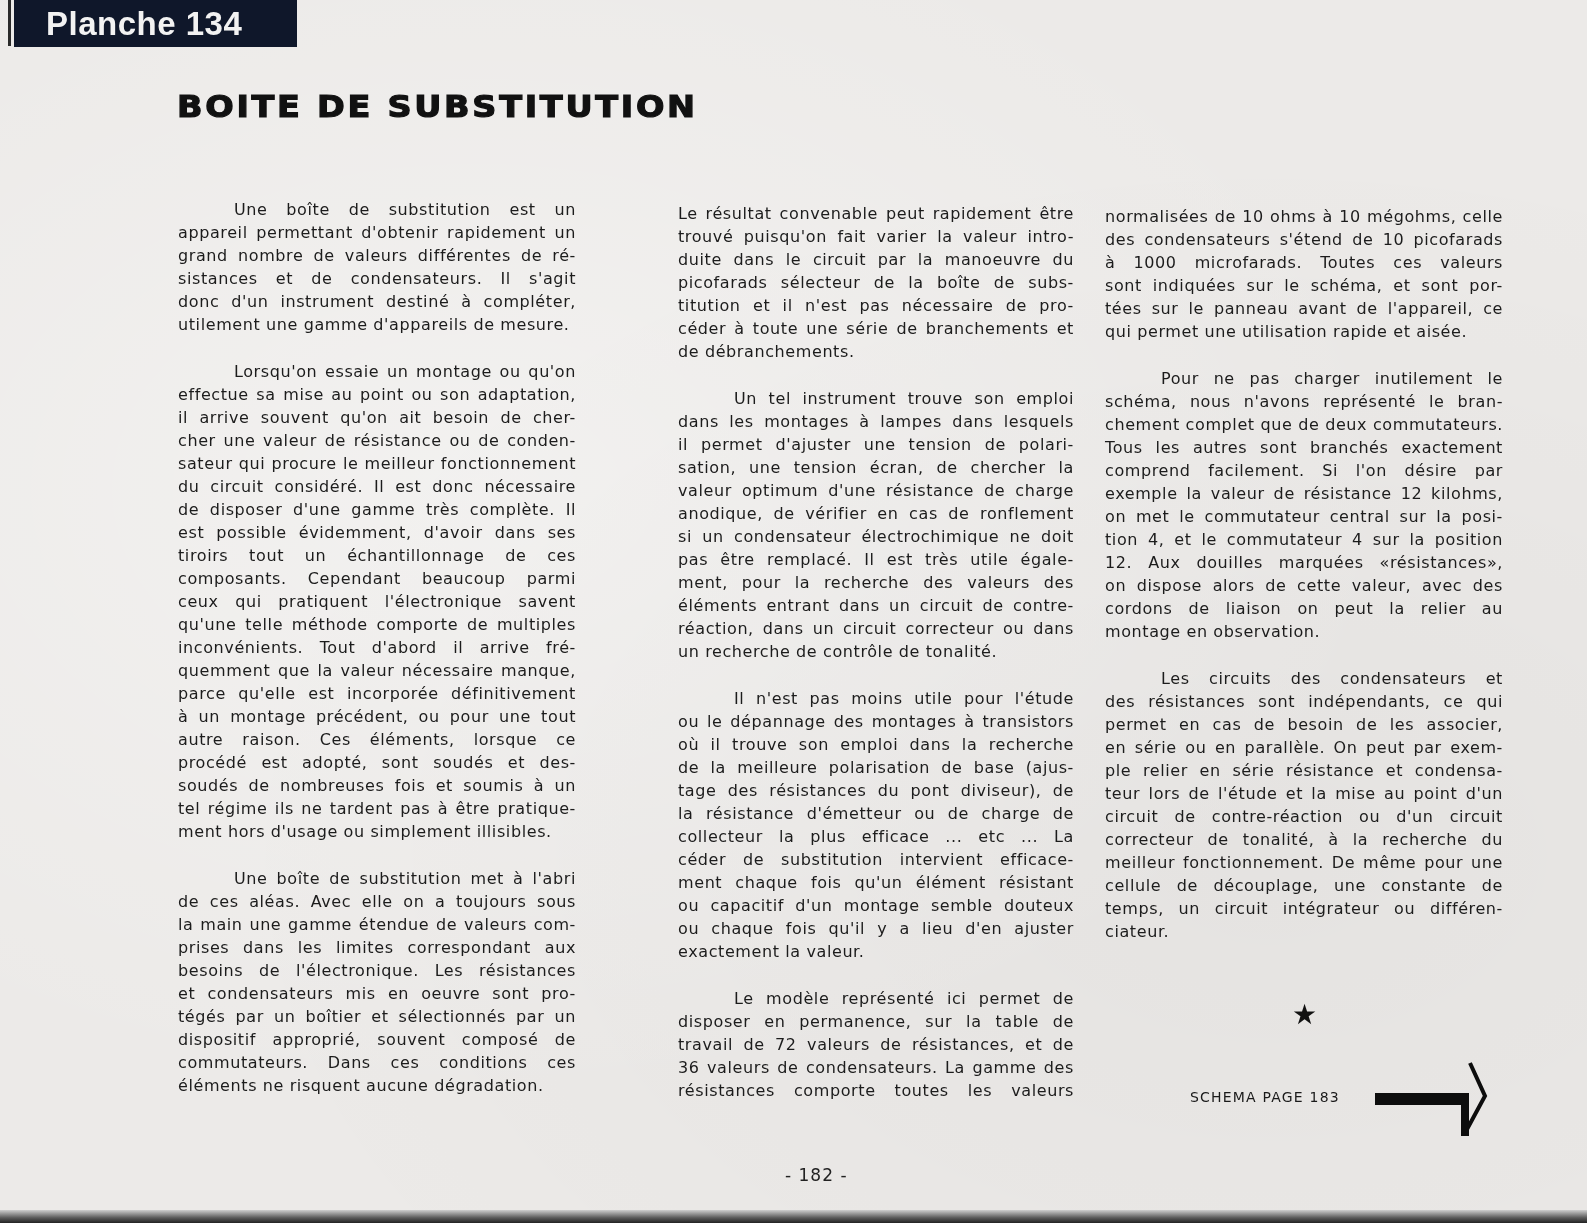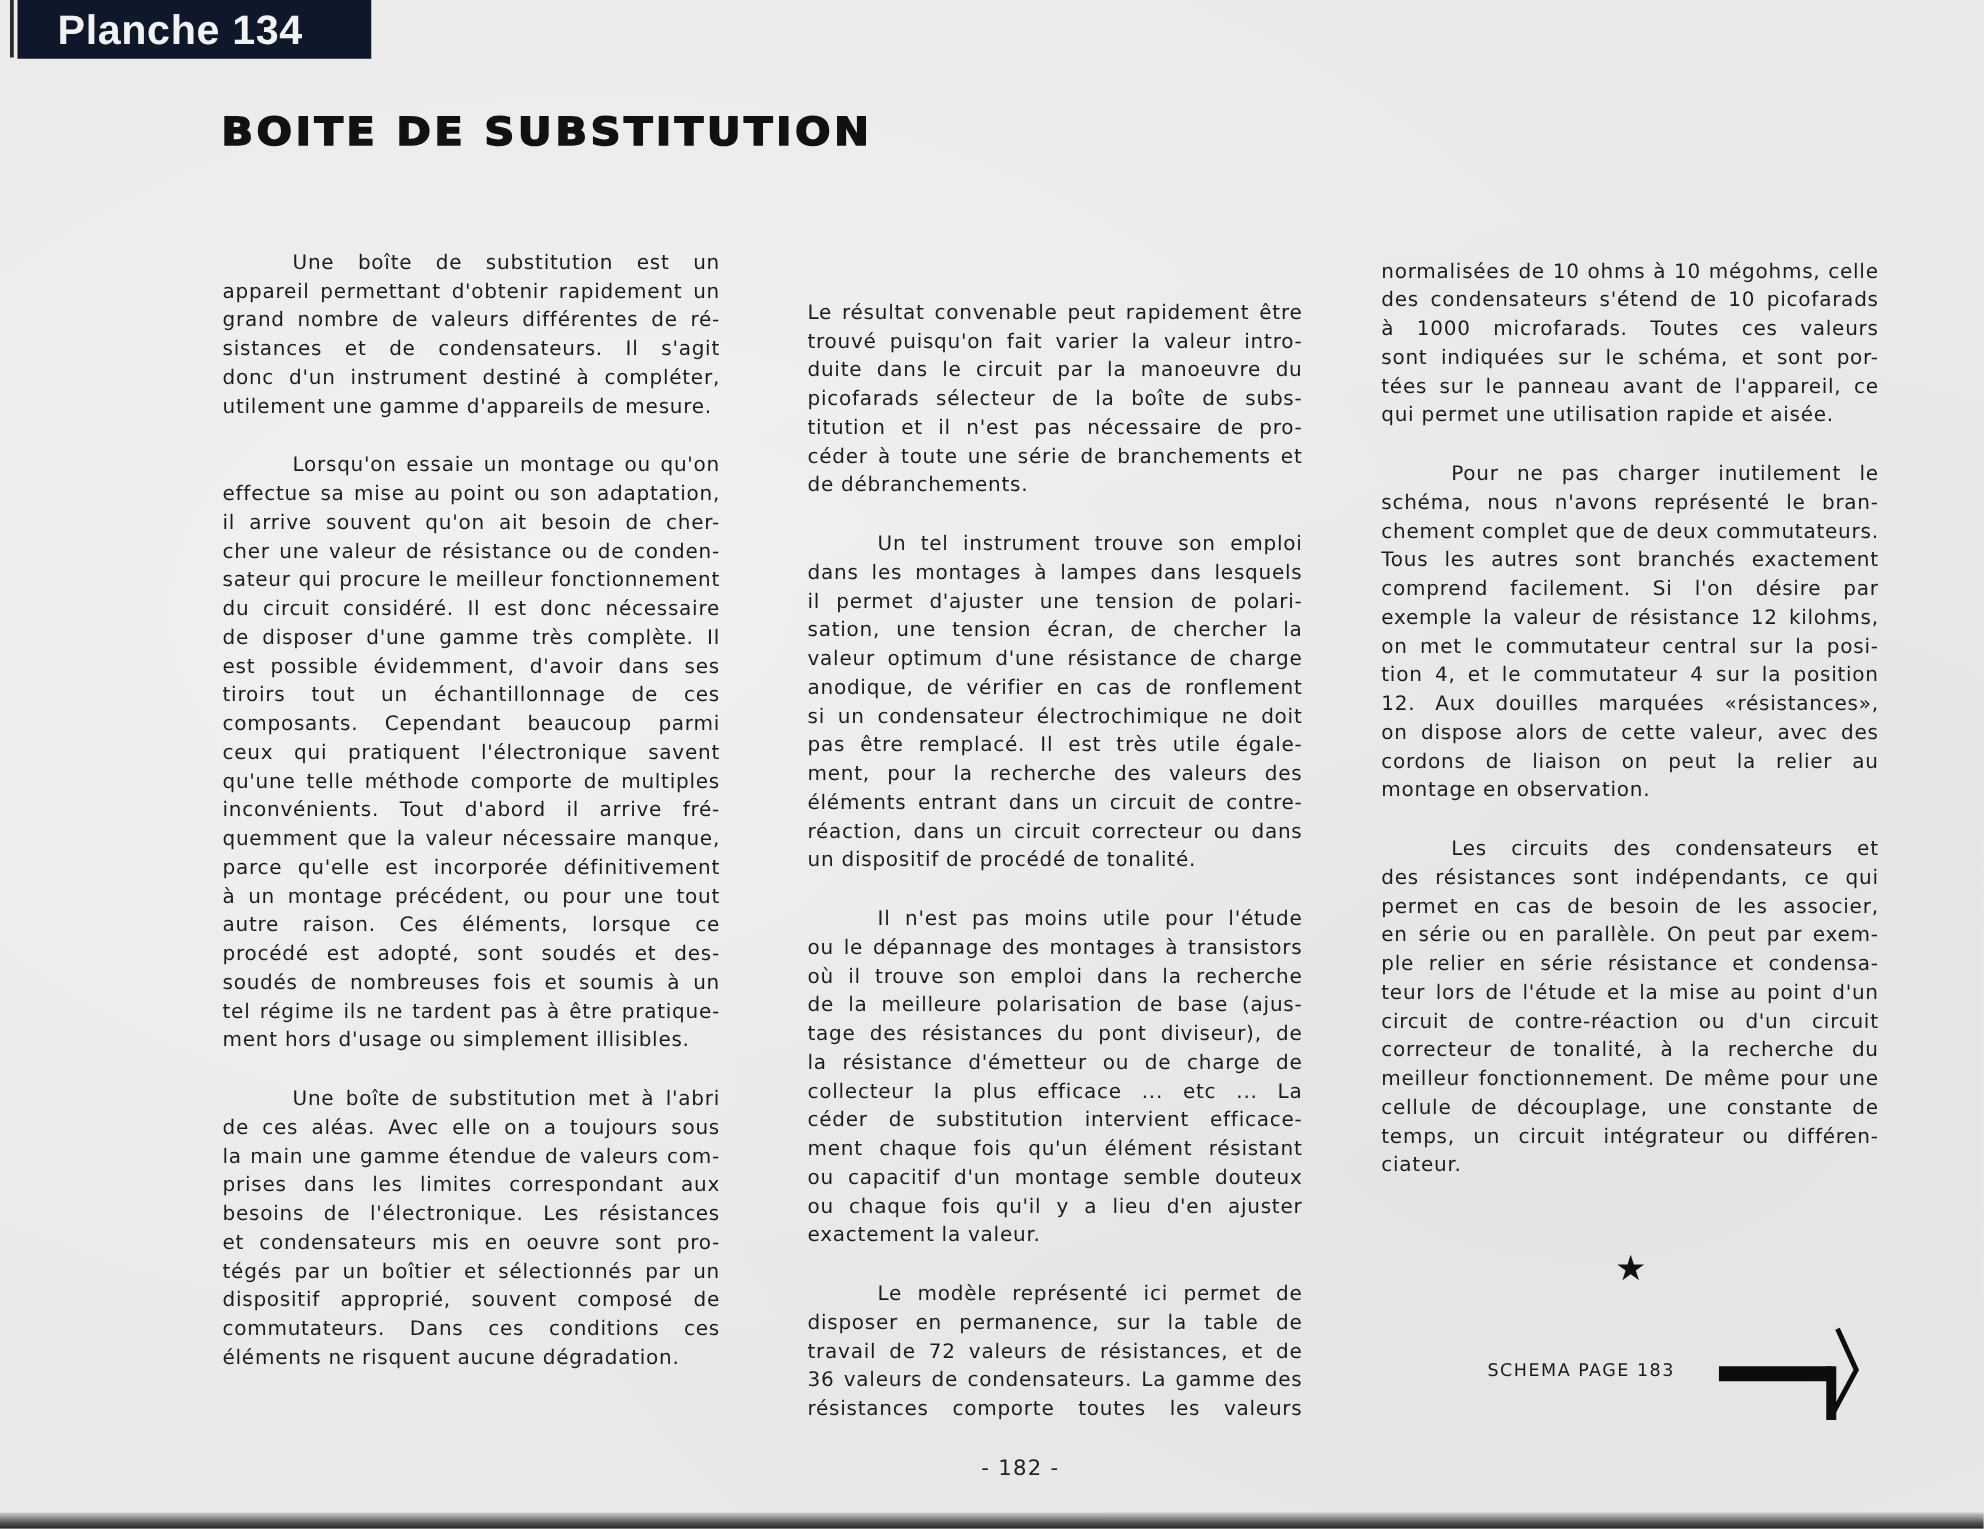--- a/index.html
+++ b/index.html
@@ -28,21 +28,21 @@
   }
   .title {
     position: absolute; left: 177px; top: 88px;
     font-family: "DejaVu Sans", sans-serif; font-weight: 900;
     font-size: 31px; letter-spacing: 2.5px; color: #111;
     transform: scaleX(1.08); transform-origin: left center;
     -webkit-text-stroke: 1.2px #111;
   }
   .col { position: absolute; }
   .col-1 { left: 178px; top: 198px; width: 398px; }
-  .col-2 { left: 646px; top: 202px; width: 396px; margin-top: 36px; }
+  .col-2 { left: 678px; top: 202px; width: 396px; }
   .col-3 { left: 1105px; top: 205px; width: 398px; }
   .para { margin: 0; }
   .line {
     display: block; height: 23px; line-height: 23px;
     font-size: 16px; white-space: nowrap;
     text-align: justify; text-align-last: justify;
     letter-spacing: 0.6px;
   }
   .line.last { text-align-last: left; }
   .line.indent { padding-left: 56px; }
@@ -135,21 +135,21 @@
       <span class="line">dans les montages à lampes dans lesquels</span>
       <span class="line">il permet d'ajuster une tension de polari-</span>
       <span class="line">sation, une tension écran, de chercher la</span>
       <span class="line">valeur optimum d'une résistance de charge</span>
       <span class="line">anodique, de vérifier en cas de ronflement</span>
       <span class="line">si un condensateur électrochimique ne doit</span>
       <span class="line">pas être remplacé. Il est très utile égale-</span>
       <span class="line">ment, pour la recherche des valeurs des</span>
       <span class="line">éléments entrant dans un circuit de contre-</span>
       <span class="line">réaction, dans un circuit correcteur ou dans</span>
-      <span class="line last">un dispositif de procédé de tonalité.</span>
+      <span class="line last">un recherche de contrôle de tonalité.</span>
     </div>
     <div class="gap"></div>
     <div class="para">
       <span class="line indent">Il n'est pas moins utile pour l'étude</span>
       <span class="line">ou le dépannage des montages à transistors</span>
       <span class="line">où il trouve son emploi dans la recherche</span>
       <span class="line">de la meilleure polarisation de base (ajus-</span>
       <span class="line">tage des résistances du pont diviseur), de</span>
       <span class="line">la résistance d'émetteur ou de charge de</span>
       <span class="line">collecteur la plus efficace ... etc ... La</span>

